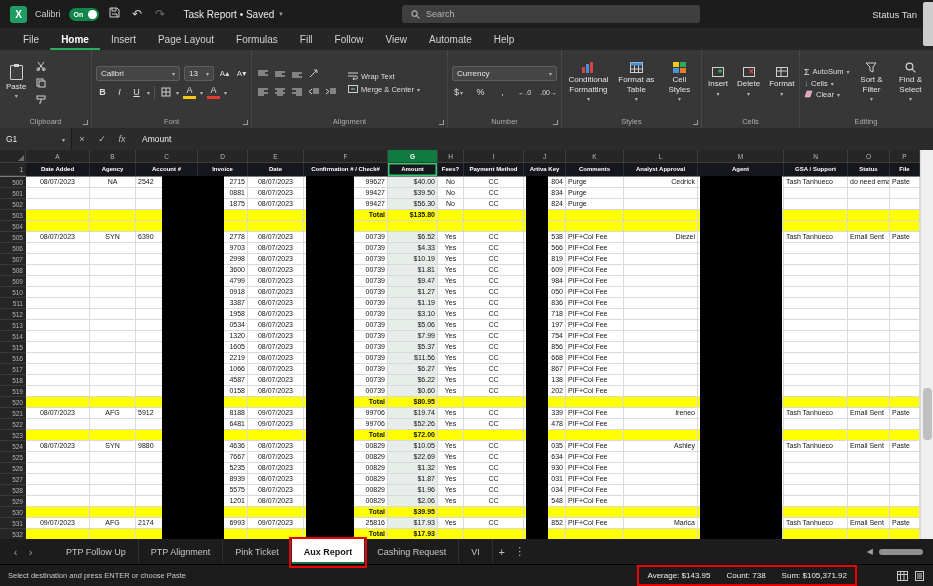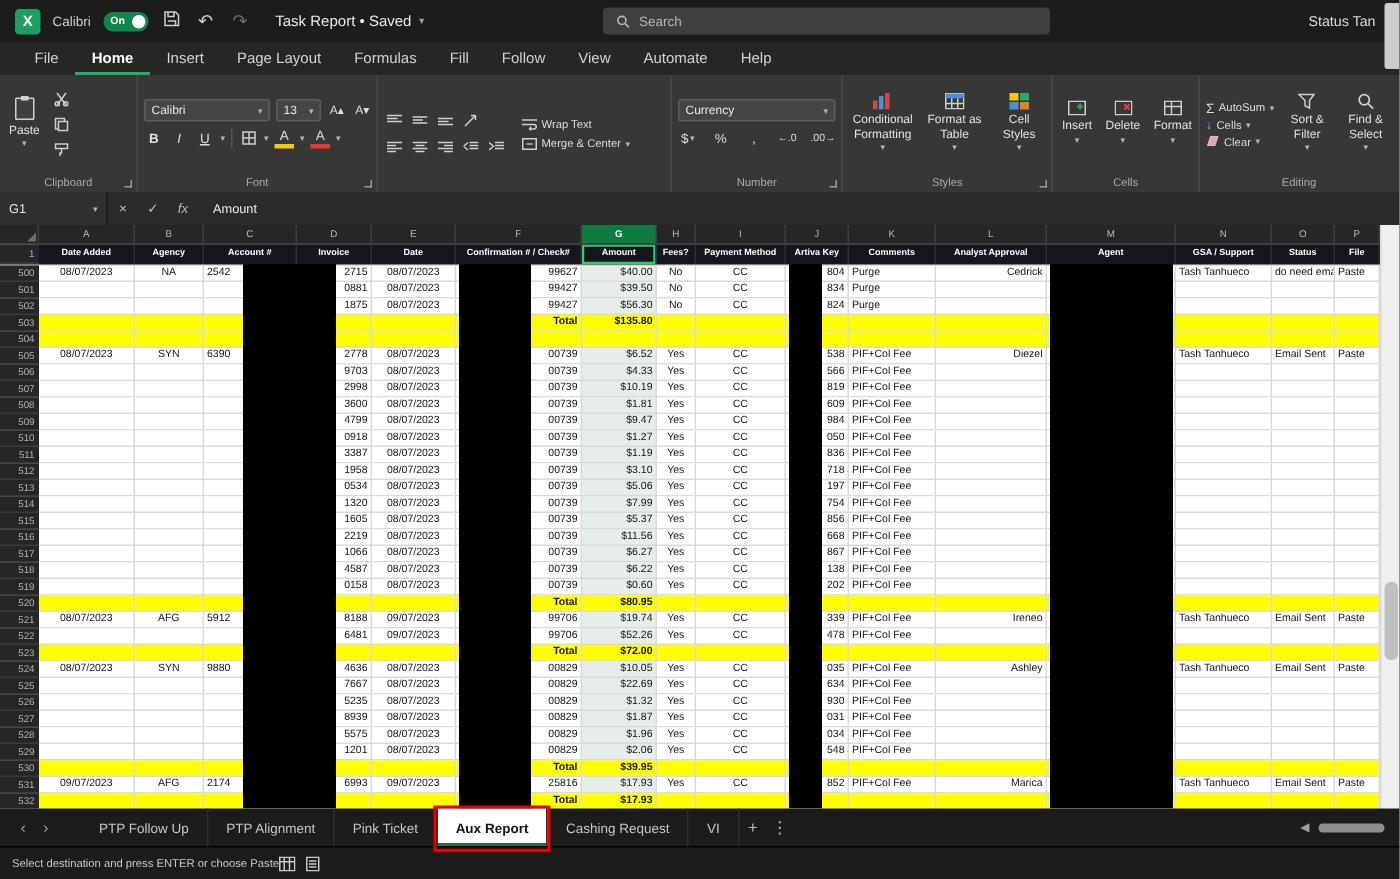--- a/index.html
+++ b/index.html
@@ -283,20 +283,24 @@
           <div class="srow">
             <svg width="10" height="8" viewBox="0 0 10 8">
                 <rect x="0.5" y="0.5" width="9" height="7" fill="none" stroke="#cfcfcf"></rect>
                 <path d="M3 4h4" stroke="#9fd5a9"></path>
               </svg>
             <span>Merge &amp; Center</span>
             <span class="caret">▾</span>
           </div>
         </div>
       </div>
+      <div class="rlabel">
+          <span>Alignment</span>
+          <span class="launcher"></span>
+        </div>
     </div>
 
     <div class="rgroup" style="width:114px">
       <div class="rbody">
         <div class="fontcol" style="width:100%">
           <div class="rsel" style="width:100%;justify-content:space-between">
             <span>Currency</span>
             <span class="caret">▾</span>
           </div>
           <div class="fr" style="justify-content:space-between;width:100%;font-size:8px;color:#dedede">
@@ -1133,20 +1137,26 @@
     <span class="tctl">+</span>
     <span class="tctl">⋮</span>
     <div id="hscroll">
       <span>◀</span>
       <div id="hthumb"></div>
     </div>
   </div>
 
   <div id="statusbar">
     <span id="hint">Select destination and press ENTER or choose Paste</span>
+    <div id="stats">
+      <span>Average: $143.95</span>
+      <span>Count: 738</span>
+      <span>Sum: $105,371.92</span>
+      <div class="annbox"></div>
+    </div>
     <div id="viewicons">
       <svg width="11" height="10" viewBox="0 0 11 10">
           <rect x="0.5" y="0.5" width="10" height="9" fill="none" stroke="#c9c9c9"></rect>
           <path d="M0.5 3.5h10M3.5 0.5v9M7 .5v9" stroke="#c9c9c9"></path>
         </svg>
       <svg width="11" height="10" viewBox="0 0 11 10">
           <rect x="1.5" y="0.5" width="8" height="9" fill="none" stroke="#c9c9c9"></rect>
           <path d="M3 3h5M3 5h5M3 7h5" stroke="#c9c9c9"></path>
         </svg>
     </div>

